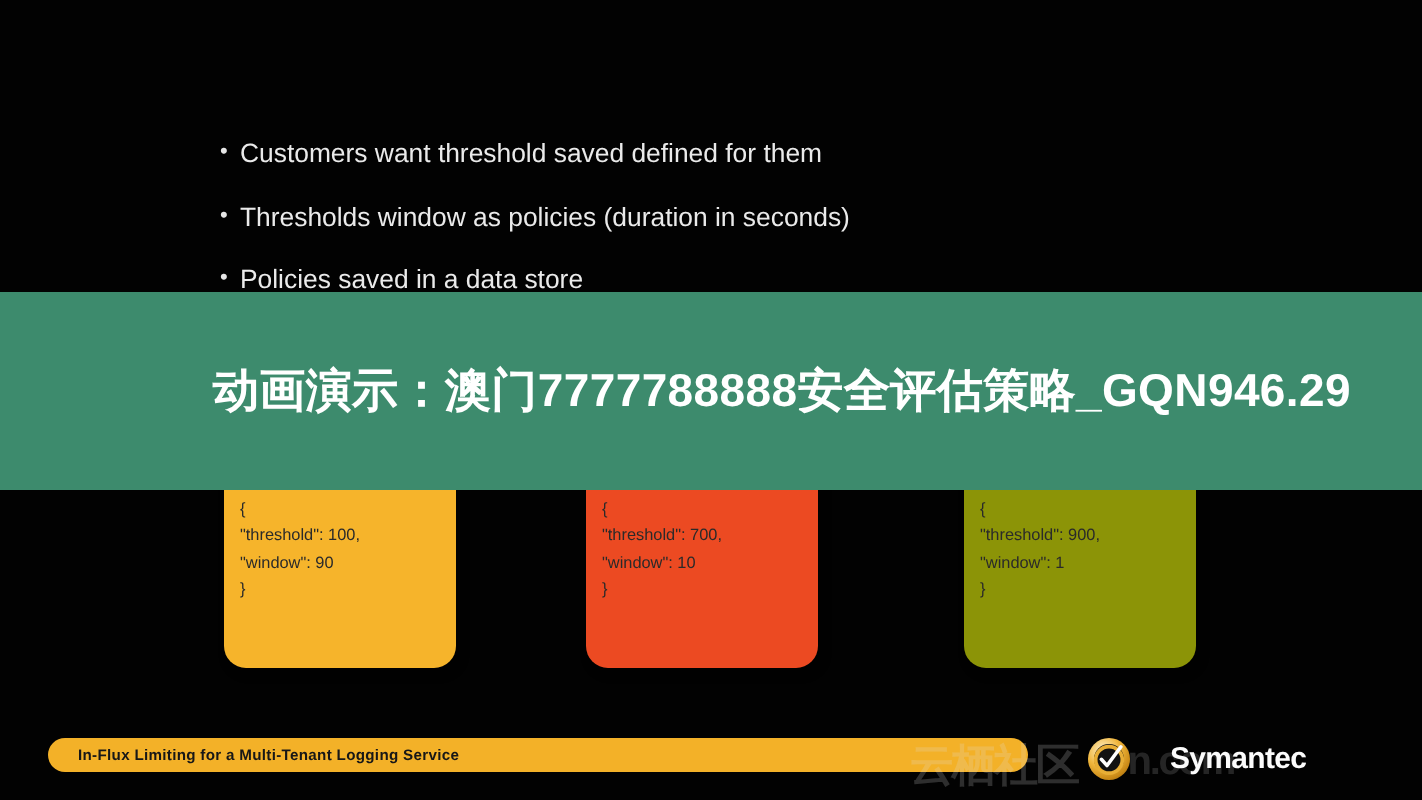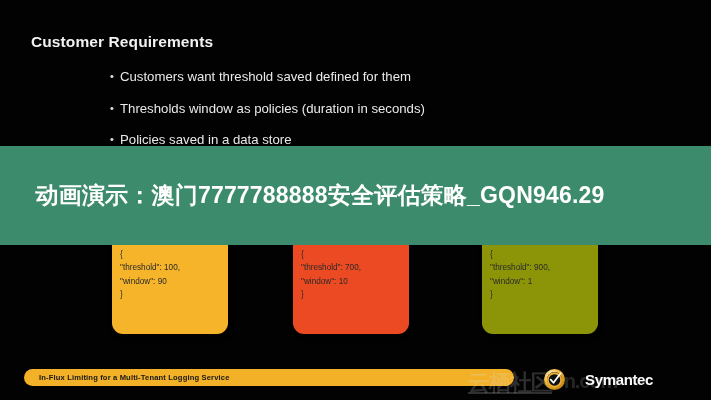--- a/index.html
+++ b/index.html
@@ -139,27 +139,26 @@
     font-size: 15px;
     font-weight: bold;
     color: #fbfbfb;
     letter-spacing: -.35px;
     line-height: 1;
   }
 
   
   #watermark-cn {
     position: absolute;
-    left: 468px; top: 368px;
+    left: 455px; top: 368px;
     font-size: 22px;
     font-weight: bold;
     color: rgba(225,225,225,.20);
     letter-spacing: -1px;
     white-space: nowrap;
-    text-decoration: underline;
   }
   #watermark-domain {
     position: absolute;
     left: 557px; top: 370px;
     font-size: 20px;
     font-weight: bold;
     color: rgba(215,215,215,.17);
     letter-spacing: -1.1px;
     white-space: nowrap;
   }
@@ -174,34 +173,33 @@
     left: 0; top: 146px;
     width: 711px; height: 99px;
     background: #3d8b6d;
     display: flex;
     align-items: center;
     justify-content: center;
     z-index: 5;
   }
   #overlay-text {
     width: 640px;
-    text-align: left;
+    text-align: right;
     font-size: 23px;
     font-weight: bold;
     color: #ffffff;
     line-height: 1.32;
     letter-spacing: .2px;
   }
 </style>
 </head>
 <body>
 
 <div id="stage">
 
-  <div id="slide-title">Customer Requirements</div>
 
   <div id="bullet-list">
     <div class="bullet">
       <span class="bullet-dot">•</span>
       <span class="bullet-text">Customers want threshold saved defined for them</span>
     </div>
     <div class="bullet">
       <span class="bullet-dot">•</span>
       <span class="bullet-text">Thresholds window as policies (duration in seconds)</span>
     </div>

